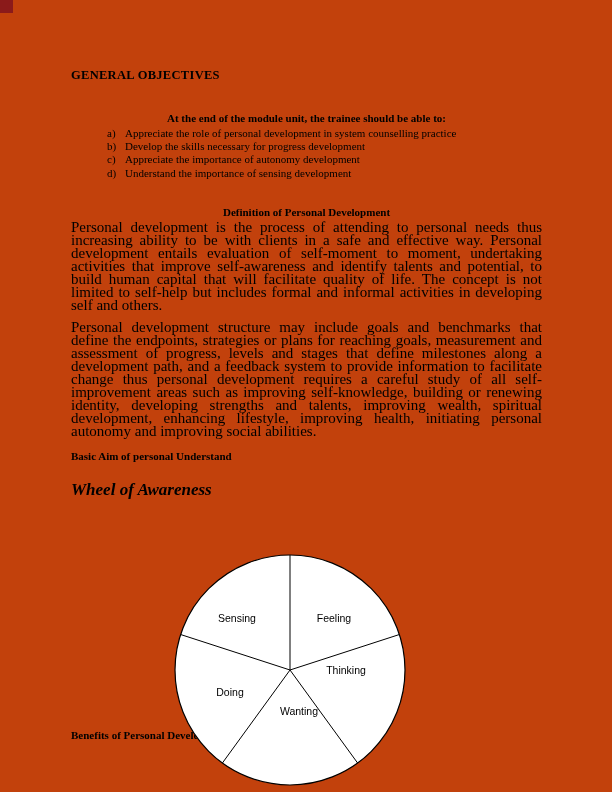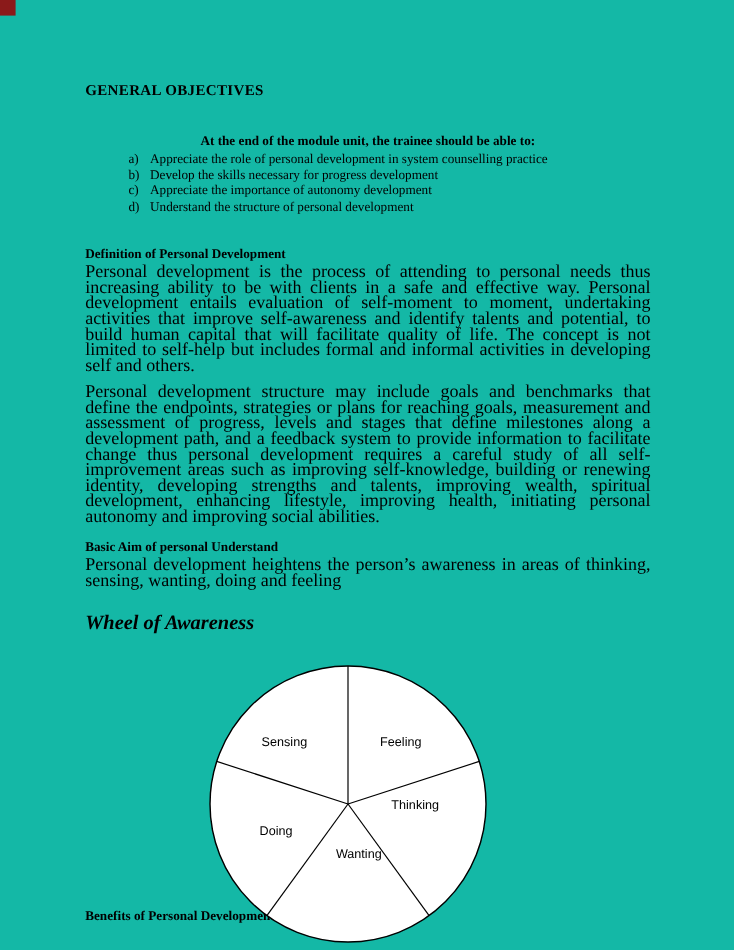--- a/index.html
+++ b/index.html
@@ -1,20 +1,20 @@
 <!DOCTYPE html>
 <html><head>
 <meta charset="utf-8">
 <style>
   html,body{margin:0;padding:0;background:#9a9a9a;}
   .page{
     position:relative;
     width:612px;height:792px;
     margin:0 auto;
-    background:#14b8a6;
+    background:#c2410c;
     font-family:"Liberation Serif", serif;
     color:#000;
     overflow:hidden;
   }
   .corner-artifact{
     position:absolute;left:0;top:0;width:13px;height:13px;
     background:#8b1a1a;
   }
   .content{
     position:absolute;left:71px;top:0;width:471px;
@@ -29,21 +29,21 @@
   }
   .objectives{
     margin:2px 0 0 0;padding:0;list-style:none;
     font-size:11px;line-height:13.2px;
   }
   .objectives li{position:relative;padding-left:54px;}
   .objectives .marker{position:absolute;left:36px;top:0;}
   .section-heading{
     font-size:11px;font-weight:bold;margin:0;
   }
-  .h-definition{margin-top:26px;}
+  .h-definition{margin-top:26px;text-align:center;}
   .h-basic-aim{margin-top:12px;}
   .para{
     margin:3px 0 0 0;
     font-size:15px;line-height:13px;
     text-align:justify;
   }
   .para.second{margin-top:9px;}
   .wheel-caption{
     margin:18px 0 0 0;
     font-size:17px;font-weight:bold;font-style:italic;
@@ -80,30 +80,29 @@
       <li>
         <span class="marker">b)</span>
         <span>Develop the skills necessary for progress development</span>
       </li>
       <li>
         <span class="marker">c)</span>
         <span>Appreciate the importance of autonomy development</span>
       </li>
       <li>
         <span class="marker">d)</span>
-        <span>Understand the structure of personal development</span>
+        <span>Understand the importance of sensing development</span>
       </li>
     </ul>
 
     <h2 class="section-heading h-definition">Definition of Personal Development</h2>
     <p class="para">Personal development is the process of attending to personal needs thus increasing ability to be with clients in a safe and effective way. Personal development entails evaluation of self-moment to moment, undertaking activities that improve self-awareness and identify talents and potential, to build human capital that will facilitate quality of life. The concept is not limited to self-help but includes formal and informal activities in developing self and others.</p>
     <p class="para second">Personal development structure may include goals and benchmarks that define the endpoints, strategies or plans for reaching goals, measurement and assessment of progress, levels and stages that define milestones along a development path, and a feedback system to provide information to facilitate change thus personal development requires a careful study of all self-improvement areas such as improving self-knowledge, building or renewing identity, developing strengths and talents, improving wealth, spiritual development, enhancing lifestyle, improving health, initiating personal autonomy and improving social abilities.</p>
 
     <h2 class="section-heading h-basic-aim">Basic Aim of personal Understand</h2>
-    <p class="para">Personal development heightens the person’s awareness in areas of thinking, sensing, wanting, doing and feeling</p>
 
     <h3 class="wheel-caption">Wheel of Awareness</h3>
 
     <h2 class="section-heading h-benefits">Benefits of Personal Development</h2>
 
   </div>
 
   <svg class="wheel-svg" width="260" height="252" viewBox="0 0 260 252">
     <circle cx="130" cy="130" r="115"></circle>
 

